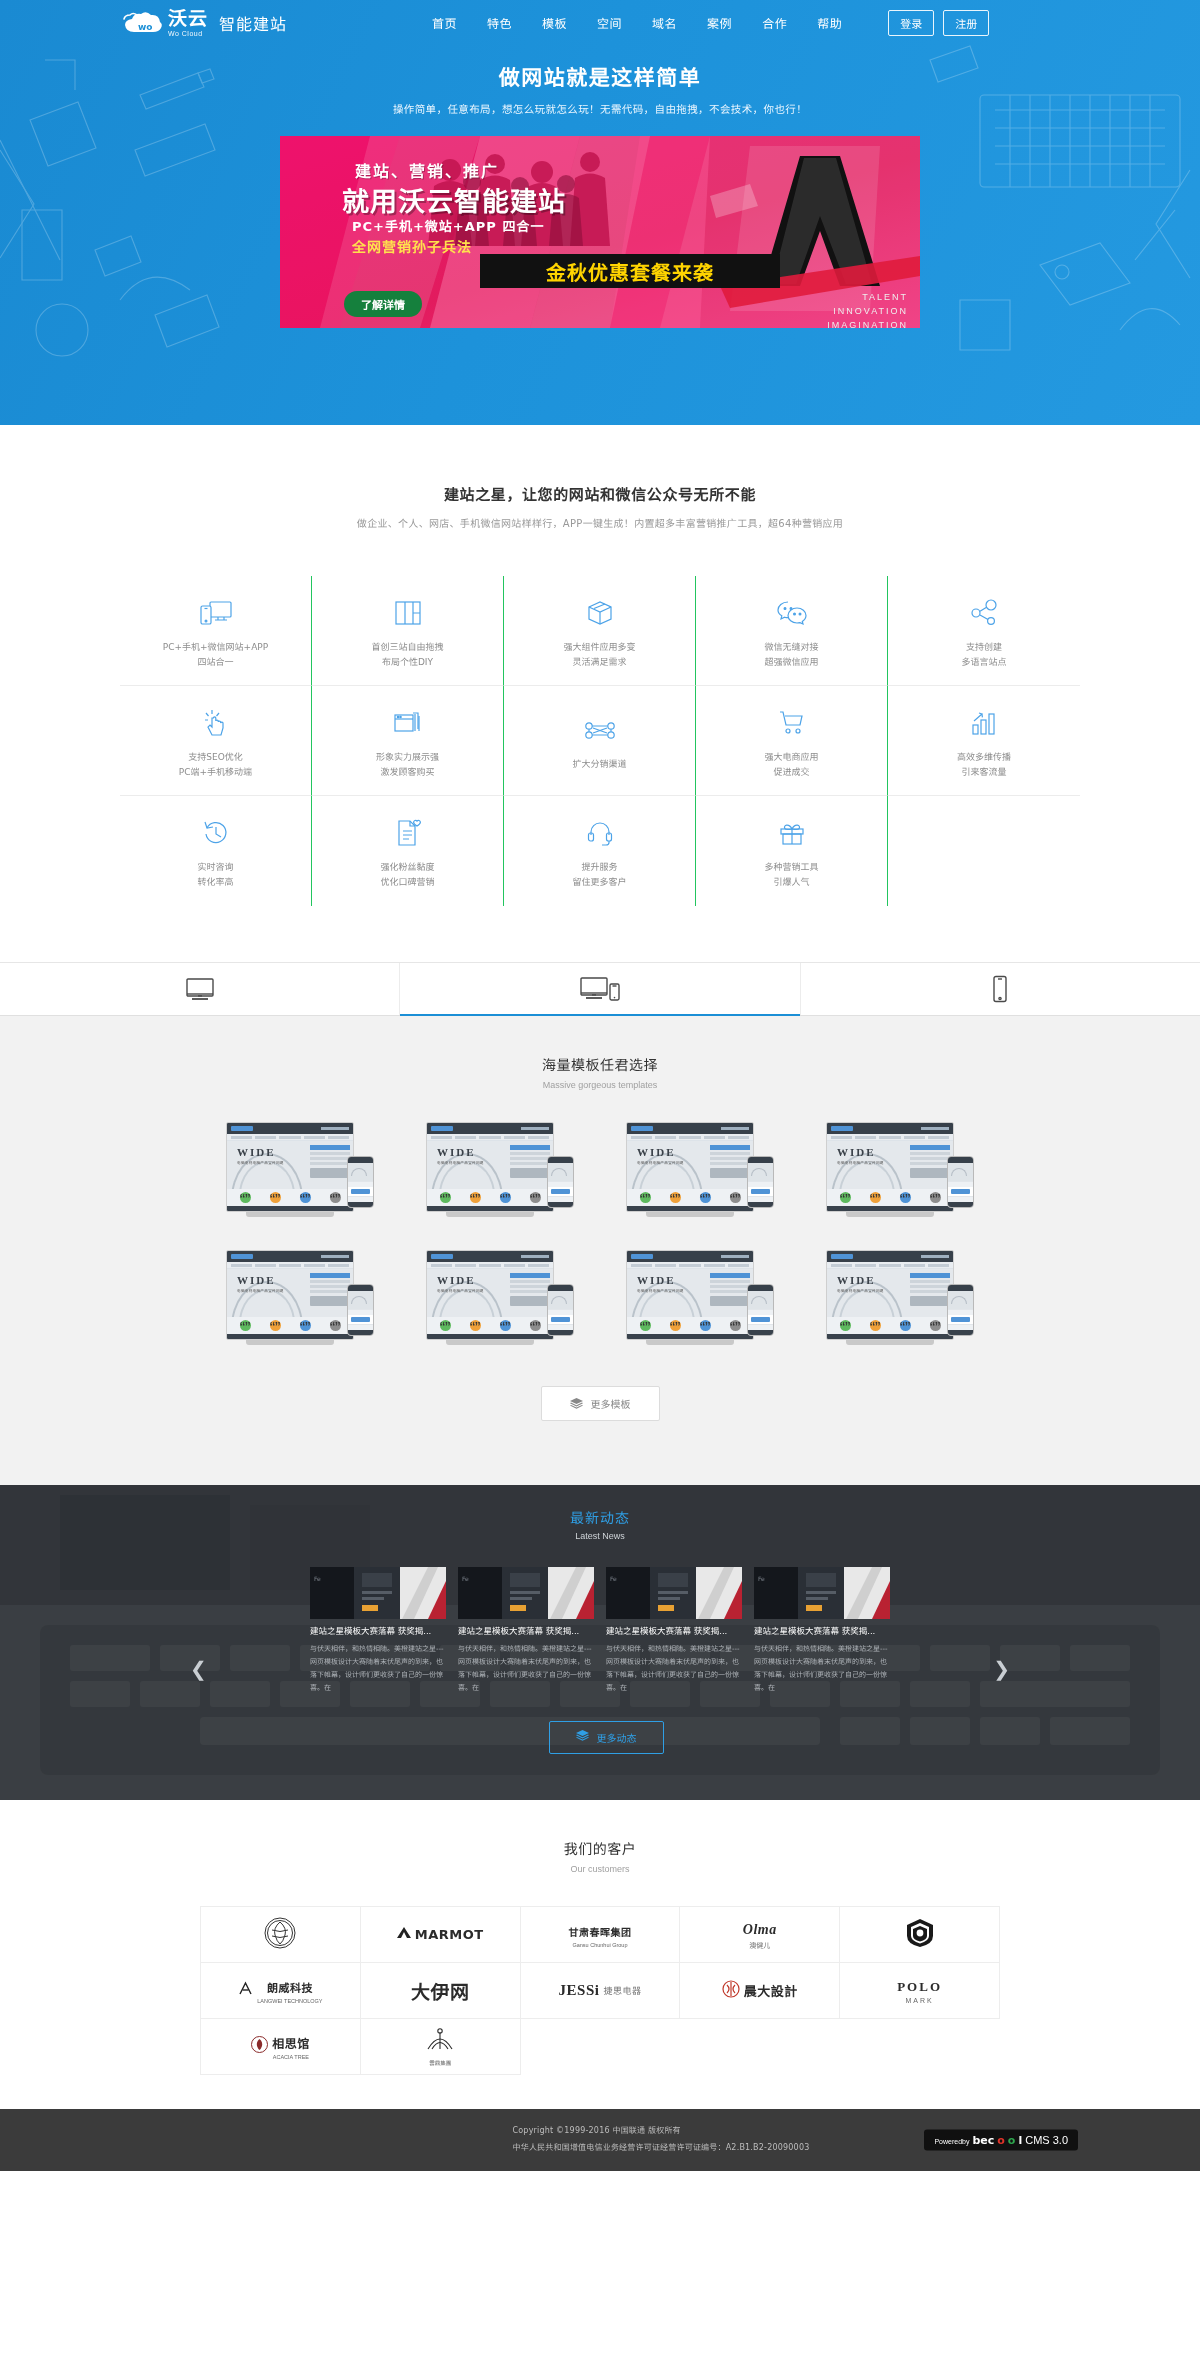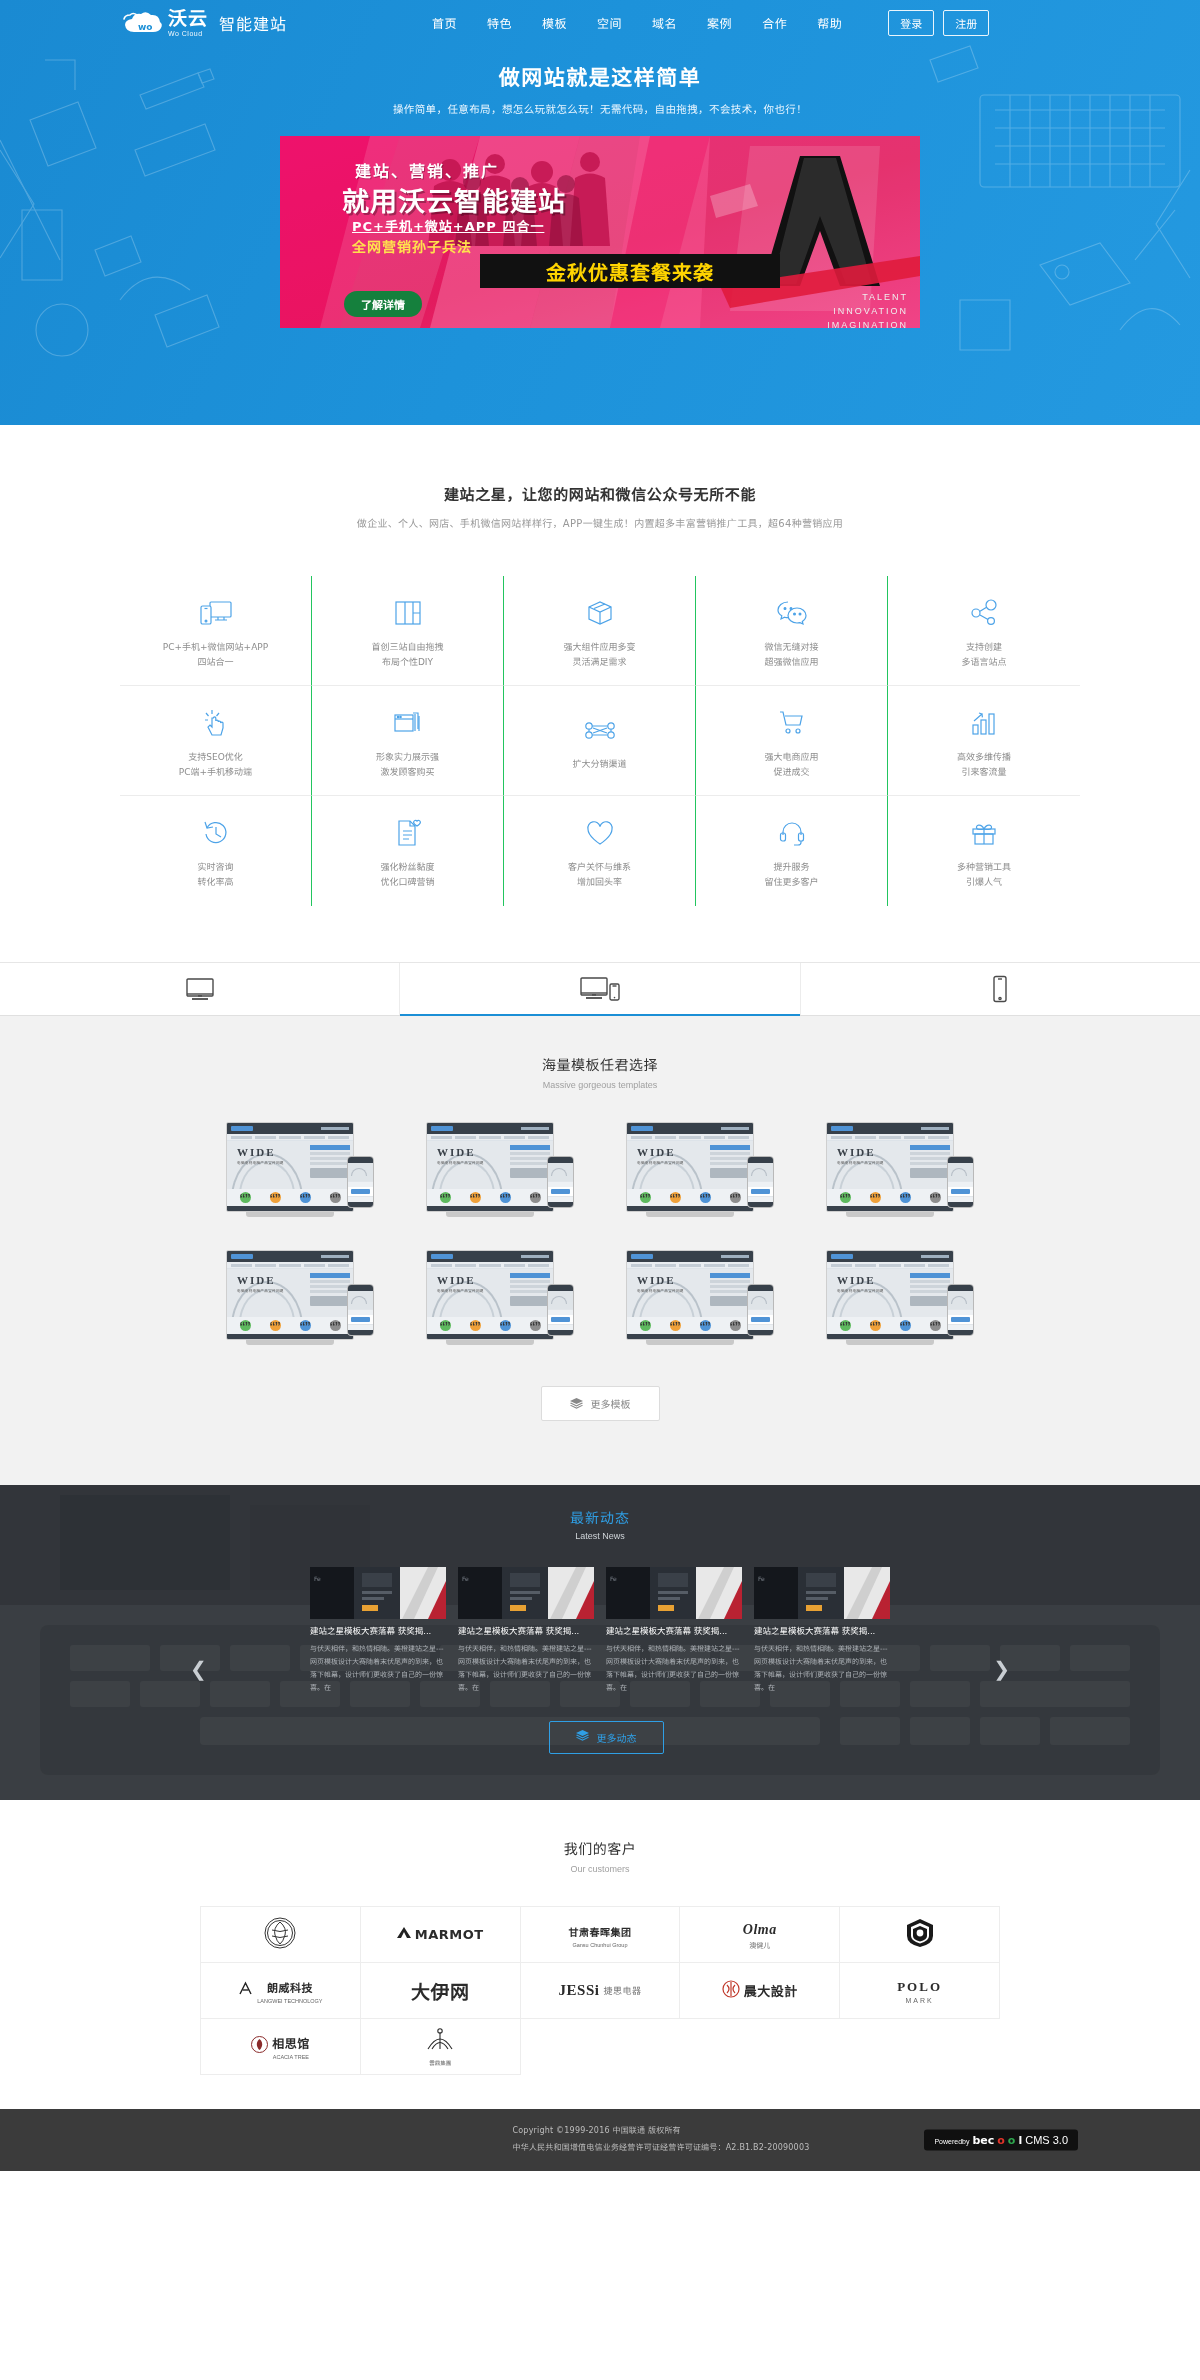--- a/index.html
+++ b/index.html
@@ -96,21 +96,20 @@
   .b-line2 {
     left: 62px; top: 44px; color: #fff; font-weight: bold;
     font-size: 27px; letter-spacing: 1px;
     text-shadow: 2px 2px 0 rgba(0,0,0,.3);
     font-family: "DejaVu Sans", sans-serif;
   }
   .b-line3 {
     left: 72px; top: 80px; color: #fff; font-weight: bold;
     font-size: 13px; letter-spacing: 1px;
     font-family: "DejaVu Sans", sans-serif;
-    text-decoration: underline;
   }
   .b-line4 {
     left: 72px; top: 100px; color: #ffe14d; font-weight: bold;
     font-size: 14px; letter-spacing: 1px;
     font-family: "DejaVu Sans", sans-serif;
   }
   .b-blackbar {
     left: 200px; top: 118px; width: 300px; height: 34px;
     background: #111; display: flex; align-items: center; justify-content: center;
     z-index: 4;
@@ -647,28 +646,20 @@
           <svg width="26" height="30" viewBox="0 0 26 30" fill="none" stroke="#4da3e8" stroke-width="1.2">
             <path d="M4 3h11l5 5v19H4z"></path>
               <path d="M15 3v5h5"></path>
               <path d="M8 13h9M8 17h9M8 21h6"></path>
             <path d="M22 3c-1.2-1.4-3.4-.4-3.4 1.2 0 1.6 3.4 3.8 3.4 3.8s3.4-2.2 3.4-3.8C25.4 2.6 23.2 1.6 22 3z"></path>
           </svg>
         </span>
         <div class="feat-label"><span>强化粉丝黏度</span><br><span>优化口碑营销</span></div>
       </div>
 
-      <div class="feat-cell">
-        <span class="feat-icon">
-          <svg width="30" height="26" viewBox="0 0 30 26" fill="none" stroke="#4da3e8" stroke-width="1.2">
-            <path d="M15 24S3 16.5 3 9.2A6 6 0 0 1 15 6.6 6 6 0 0 1 27 9.2C27 16.5 15 24 15 24z"></path>
-          </svg>
-        </span>
-        <div class="feat-label"><span>客户关怀与维系</span><br><span>增加回头率</span></div>
-      </div>
 
       <div class="feat-cell">
         <span class="feat-icon">
           <svg width="28" height="28" viewBox="0 0 28 28" fill="none" stroke="#4da3e8" stroke-width="1.2">
             <path d="M5 16v-3a9 9 0 0 1 18 0v3"></path>
             <rect x="2.5" y="14" width="5" height="8" rx="2"></rect>
               <rect x="20.5" y="14" width="5" height="8" rx="2"></rect>
             <path d="M23 22v1.5c0 1.6-1.4 2.5-3 2.5h-4"></path>
           </svg>
         </span>

